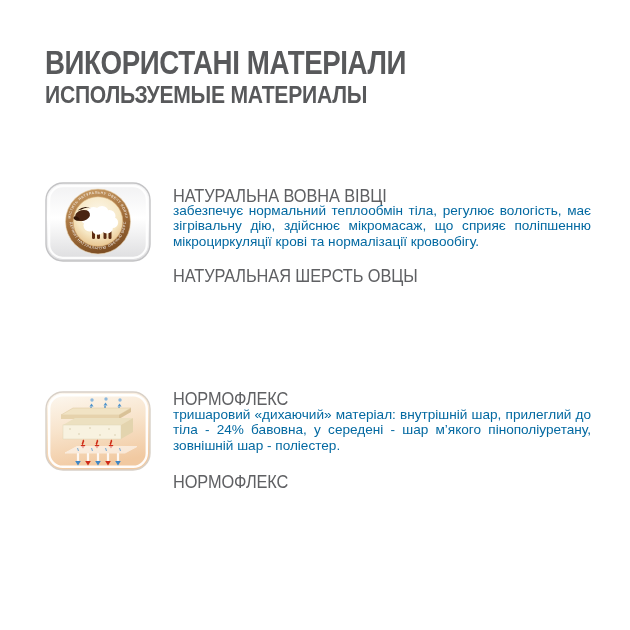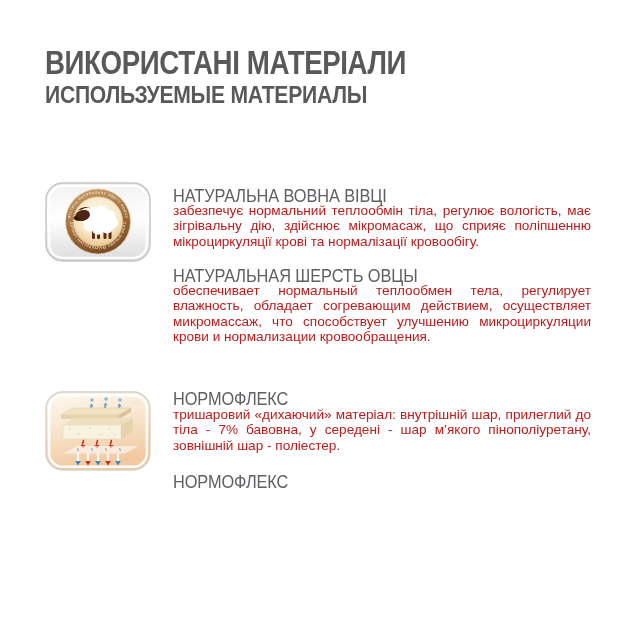--- a/index.html
+++ b/index.html
@@ -31,21 +31,21 @@
     position:absolute; left:173px; margin:0;
     font-size:19px; line-height:17px; font-weight:400; color:#5f6063;
     white-space:nowrap;
   }
   .block-heading .condense {
     display:inline-block; transform:scaleX(0.86); transform-origin:0 50%;
     letter-spacing:-0.1px;
   }
   .block-body {
     position:absolute; left:173px; width:418px; margin:0;
-    font-size:13.6px; line-height:15.3px; color:#b91c1c;
+    font-size:13.6px; line-height:15.3px; color:#0369a1;
     text-align:justify; text-align-last:left;
   }
   
   .material-icon { position:absolute; left:45px; width:106px; height:80px; }
   .icon-wool      { top:182px; }
   .icon-normoflex { top:391px; }
   .ring-text {
     font-family:"Liberation Sans", sans-serif;
     font-size:3.5px; letter-spacing:0.55px; fill:#ffffff; opacity:0.95;
   }
@@ -106,21 +106,20 @@
       <ellipse cx="37.5" cy="33.5" rx="7.6" ry="5.4" fill="#4a2512" transform="rotate(-16 37.5 33.5)"></ellipse>
       <path d="M 32.5 28.5 Q 39 22.5 46 26.5 Q 41 24.5 36.5 27.5 Z" fill="#2f1506"></path>
       <ellipse cx="31.5" cy="36.5" rx="3.1" ry="1.9" fill="#331708" transform="rotate(24 31.5 36.5)"></ellipse>
     </g>
   </svg>
 
   <h3 class="block-heading" style="top:187px"><span class="condense">НАТУРАЛЬНА ВОВНА ВІВЦІ</span></h3>
   <p class="block-body" style="top:203px">забезпечує нормальний теплообмін тіла,  регулює вологість, має зігрівальну дію, здійснює мікромасаж, що сприяє поліпшенню мікроциркуляції крові та нормалізації кровообігу.</p>
 
   <h3 class="block-heading" style="top:267px"><span class="condense">НАТУРАЛЬНАЯ ШЕРСТЬ ОВЦЫ</span></h3>
-  <p class="block-body" style="top:283px">обеспечивает нормальный теплообмен тела, регулирует влажность, обладает согревающим действием, осуществляет микромассаж, что способствует улучшению микроциркуляции крови и нормализации кровообращения.</p>
 
   <svg class="material-icon icon-normoflex" viewBox="0 0 106 80">
     <defs>
       <linearGradient id="g-peach" x1="0" y1="0" x2="0.25" y2="1">
         <stop offset="0" stop-color="#fdf9f2"></stop>
         <stop offset="0.5" stop-color="#f8e4cc"></stop>
         <stop offset="1" stop-color="#f1c9a1"></stop>
       </linearGradient>
     </defs>
     <g>
@@ -179,17 +178,17 @@
       <line x1="73" y1="63" x2="73" y2="70" stroke="#ffffff" stroke-width="2.2" stroke-linecap="round" opacity="0.85"></line>
       <path d="M 30.2 70 L 33 74.5 L 35.8 70" fill="#3f86c4"></path>
       <path d="M 40.2 70 L 43 74.5 L 45.8 70" fill="#cf2b17"></path>
       <path d="M 50.2 70 L 53 74.5 L 55.8 70" fill="#3f86c4"></path>
       <path d="M 60.2 70 L 63 74.5 L 65.8 70" fill="#cf2b17"></path>
       <path d="M 70.2 70 L 73 74.5 L 75.8 70" fill="#3f86c4"></path>
     </g>
   </svg>
 
   <h3 class="block-heading" style="top:390px"><span class="condense">НОРМОФЛЕКС</span></h3>
-  <p class="block-body" style="top:407px">тришаровий «дихаючий» матеріал: внутрішній шар, прилеглий до тіла - 7% бавовна,  у середені - шар м’якого пінополіуретану, зовнішній шар -  поліестер.</p>
+  <p class="block-body" style="top:407px">тришаровий «дихаючий» матеріал: внутрішній шар, прилеглий до тіла - 24% бавовна,  у середені - шар м’якого пінополіуретану, зовнішній шар -  поліестер.</p>
 
   <h3 class="block-heading" style="top:473px"><span class="condense">НОРМОФЛЕКС</span></h3>
 
 </div>
 
 </body></html>

